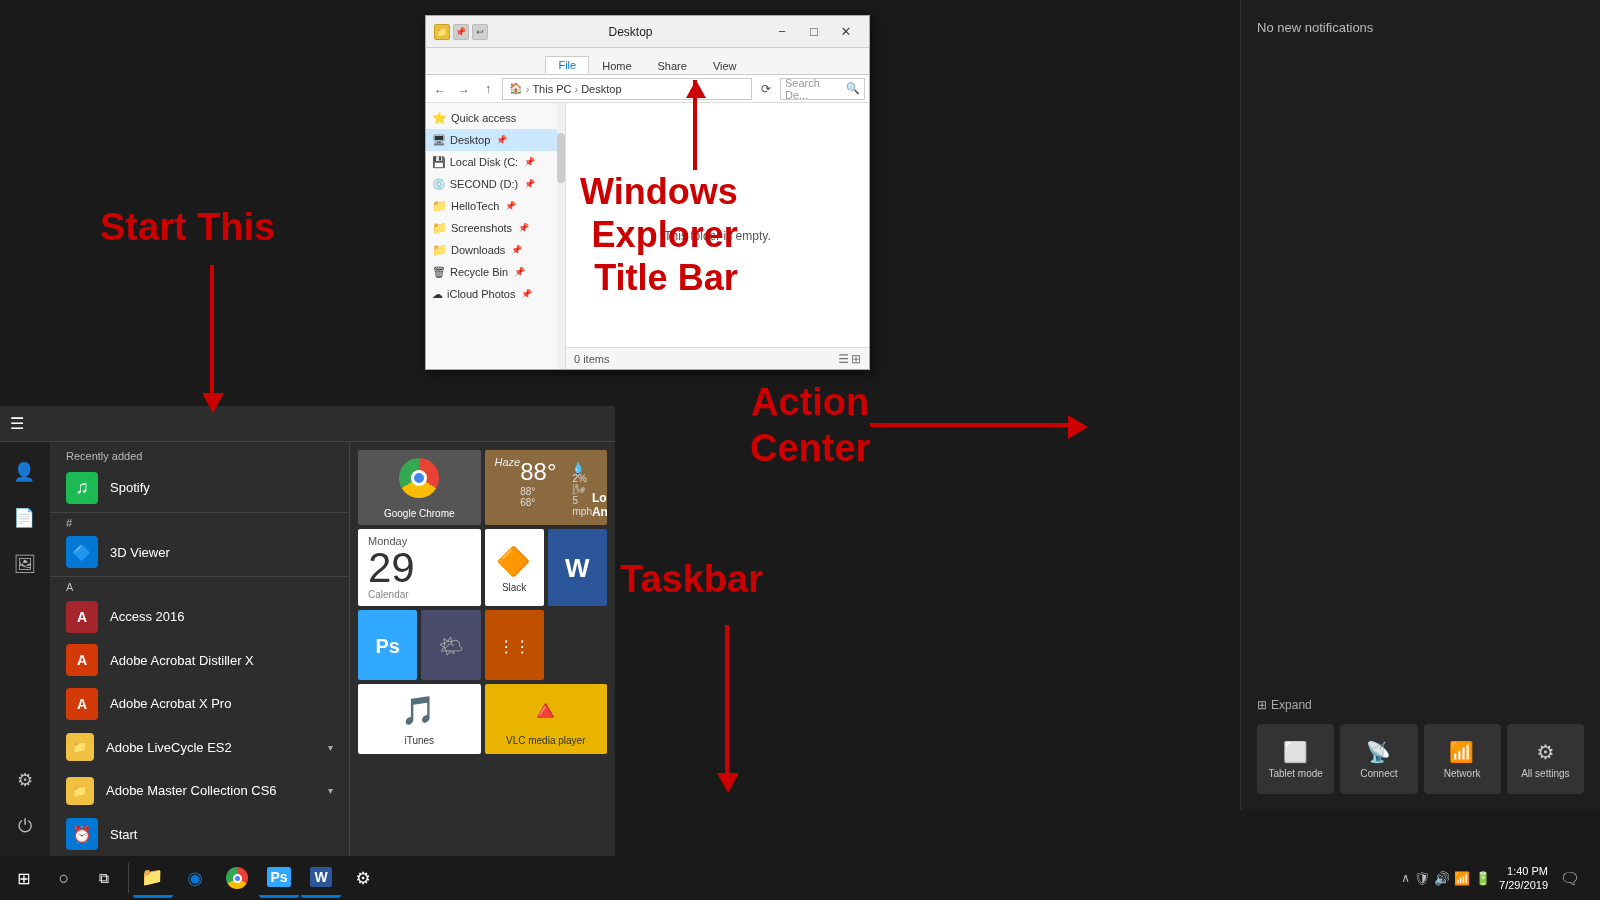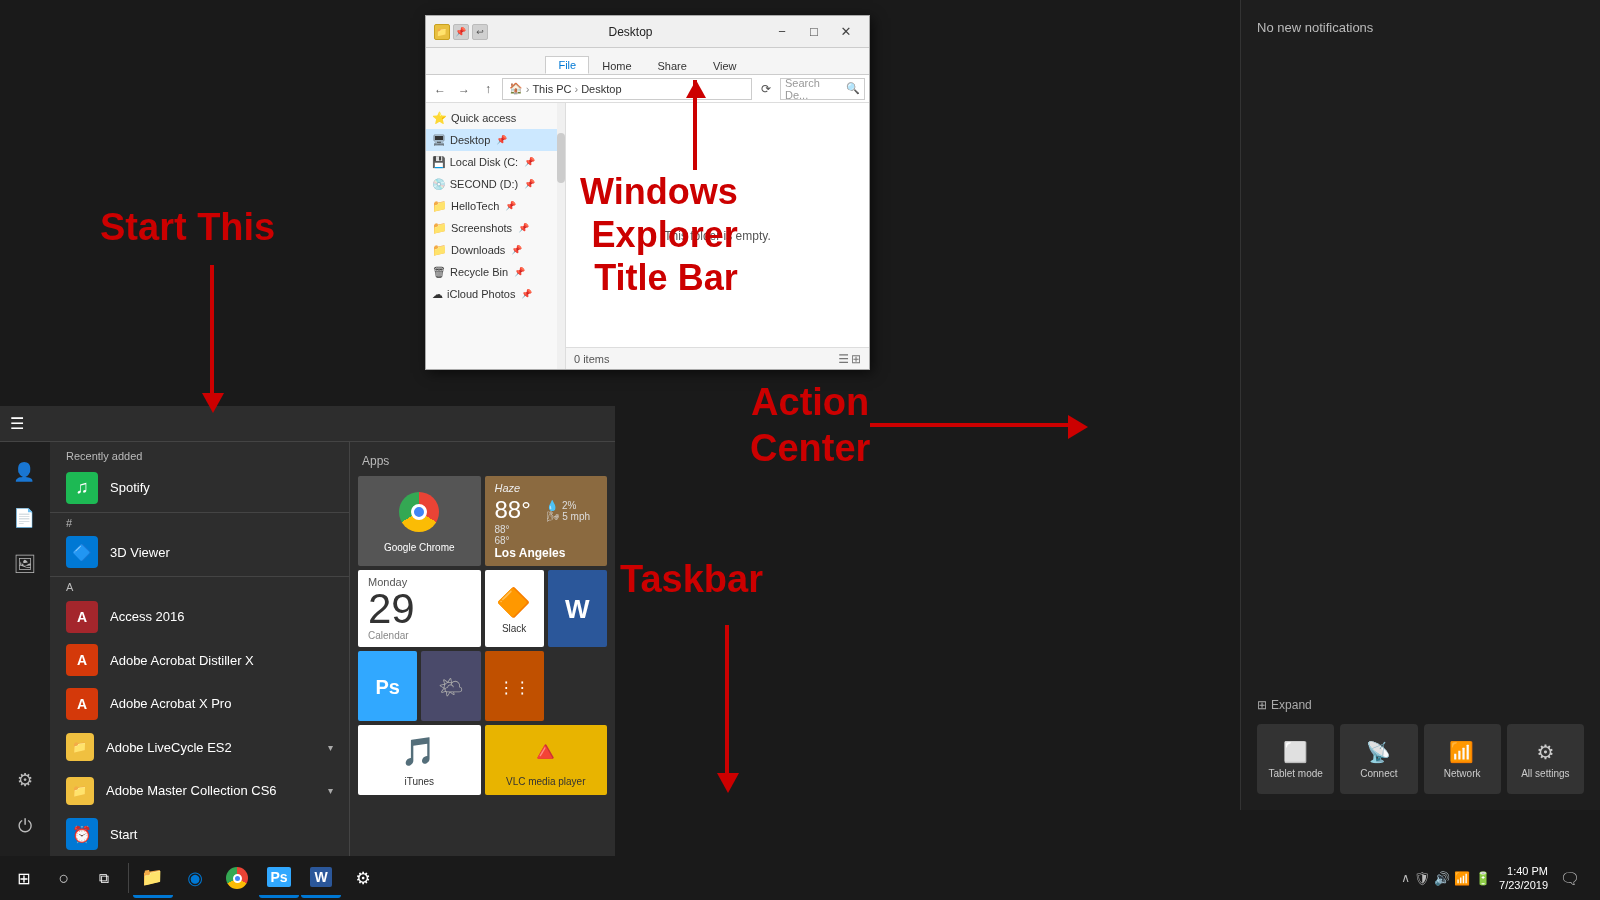--- a/index.html
+++ b/index.html
@@ -651,31 +651,30 @@
         <span class="start-app-name">Adobe Master Collection CS6</span>
         <span class="start-app-expand">▾</span>
       </div>
       <div class="start-app-item">
         <div class="start-app-icon alarms" style="font-size:16px">⏰</div>
         <span class="start-app-name" style="font-size:13px;color:#fff">Start</span>
       </div>
     </div>
 
     <div class="start-right">
-      <div class="tiles-section-label">Apps</div>
       <div class="tiles-grid">
 
         <div class="tile tile-chrome wide" style="align-items:center;justify-content:center;flex-direction:column;gap:6px">
           <div class="chrome-logo-inner">
             <div class="chrome-logo-center"></div>
           </div>
           <span class="tile-label">Google Chrome</span>
         </div>
 
-        <div class="tile tile-weather wide" style="flex-direction:column;align-items:flex-start;justify-content:flex-start;padding:6px 10px;min-height:75px">
+        <div class="tile tile-weather wide" style="flex-direction:row;align-items:flex-start;justify-content:flex-start;padding:6px 10px;min-height:75px">
           <div style="font-size:11px;color:#eee;font-style:italic">Haze</div>
           <div style="display:flex;gap:16px;align-items:flex-start;margin-top:2px">
             <div>
               <div style="font-size:24px;color:#fff;font-weight:300">88°</div>
               <div style="font-size:10px;color:#ddd"><span>88°</span><br><span>68°</span></div>
             </div>
             <div style="font-size:10px;color:#ddd;margin-top:4px">
               <div>💧 <span>2%</span></div>
               <div>🌬 <span>5 mph</span></div>
             </div>
@@ -810,19 +809,19 @@
   <div class="taskbar-spacer"></div>
 
   <div class="tray-area">
     <span style="font-size:12px;color:#bbb;cursor:pointer">∧</span>
     <span style="font-size:13px;color:#bbb">🛡</span>
     <span style="font-size:13px;color:#bbb">🔊</span>
     <span style="font-size:13px;color:#bbb">📶</span>
     <span style="font-size:13px;color:#bbb">🔋</span>
     <div class="tray-clock">
       <span>1:40 PM</span>
-      <span>7/23/2019</span>
+      <span>7/29/2019</span>
     </div>
     <div class="notification-btn">
       <span>🗨</span>
     </div>
   </div>
 </div>
 
 </body></html>

